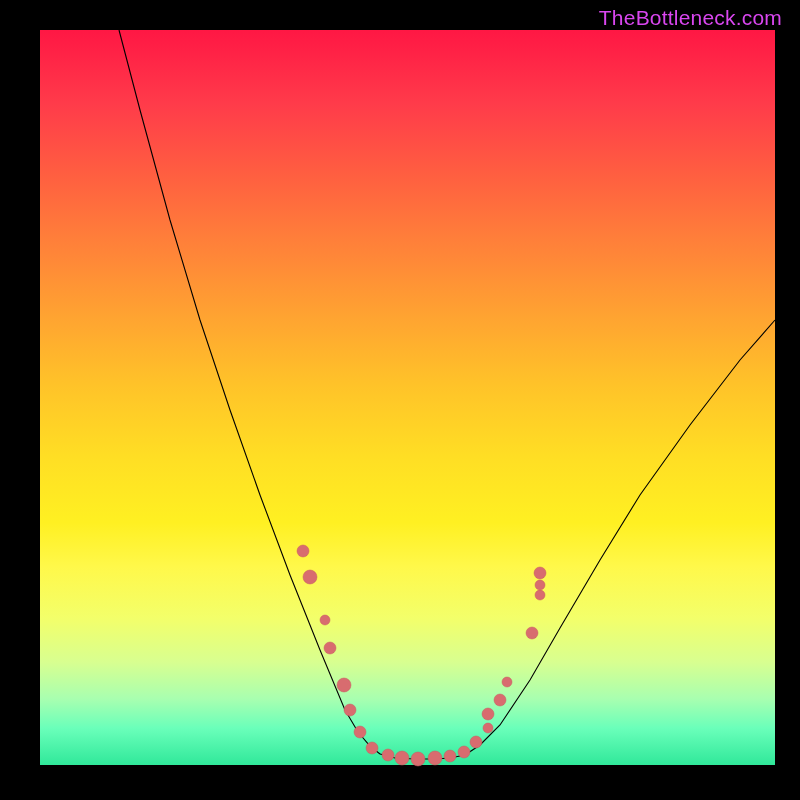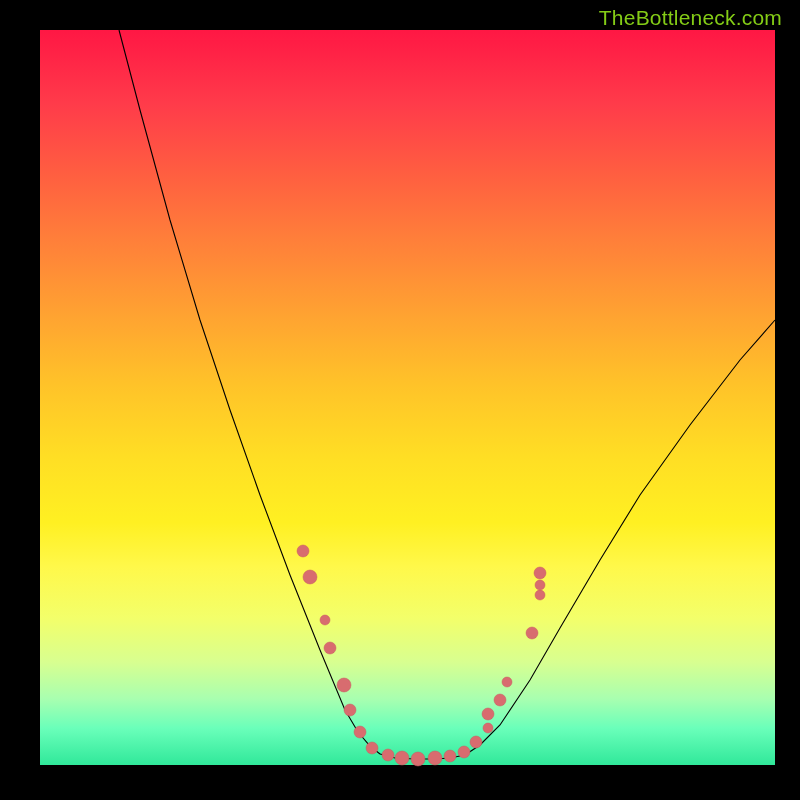--- a/index.html
+++ b/index.html
@@ -40,21 +40,21 @@
       #6affba 95%,
       #30e89a 100%
     );
   }
   .watermark {
     position: absolute;
     top: 6px;
     right: 18px;
     font-size: 21px;
     font-weight: 500;
-    color: #84cc16;
+    color: #d946ef;
     letter-spacing: 0.2px;
   }
   svg.curves {
     position: absolute;
     left: 0;
     top: 0;
     width: 735px;
     height: 735px;
     overflow: visible;
   }

